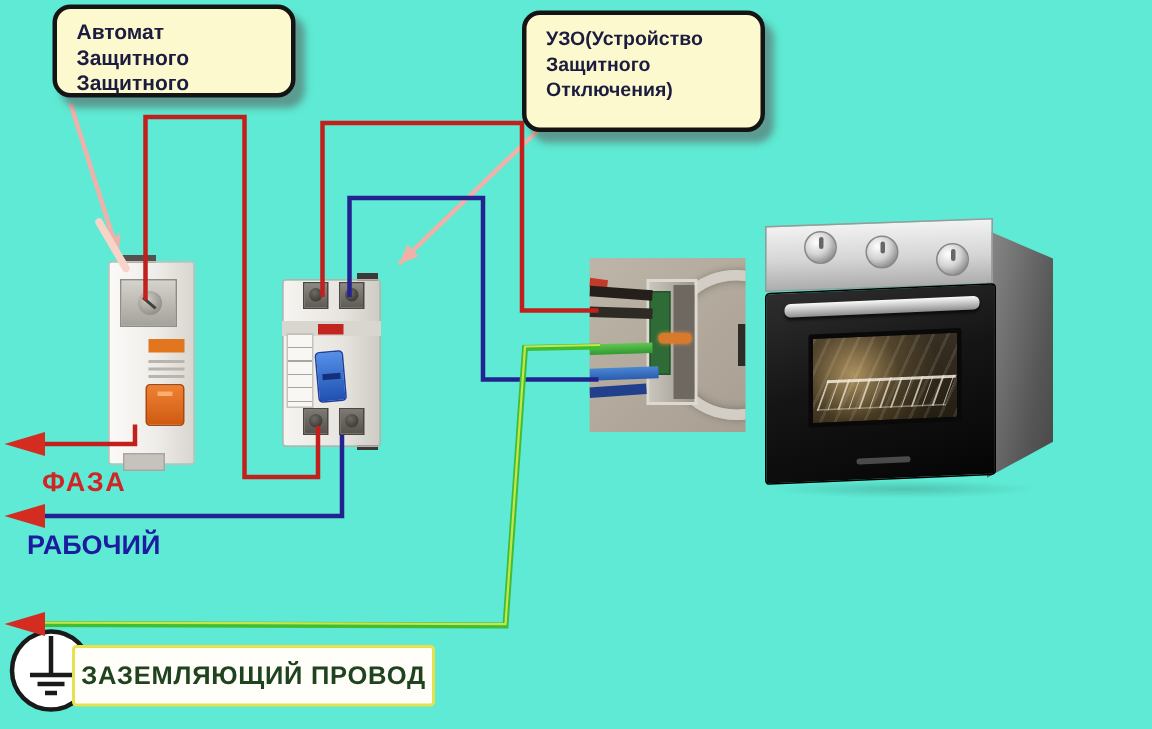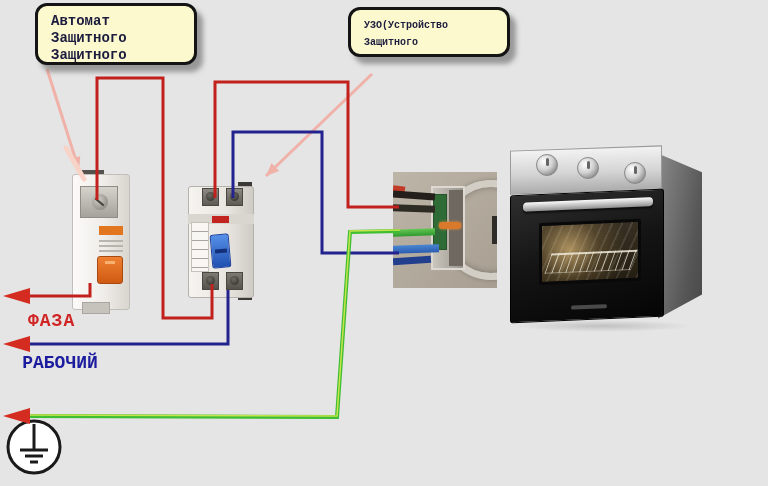--- a/index.html
+++ b/index.html
@@ -1,28 +1,28 @@
 <!DOCTYPE html>
 <html><head>
 <meta charset="utf-8">
 <style>
   html,body{margin:0;padding:0;background:#fff;}
-  .stage{position:relative;width:768px;height:486px;background:#e5e5e5;overflow:hidden;
-         font-family:Liberation Mono, monospace;}
+  .stage{position:relative;width:768px;height:486px;background:#5eead4;overflow:hidden;
+         font-family:Liberation Sans, sans-serif;}
   .stage *{position:absolute;box-sizing:border-box;}
 
   
   svg.wiring{left:0;top:0;width:768px;height:486px;z-index:4;}
 
   
   .callout{z-index:6;background:#fcf9cf;border:3px solid #141414;border-radius:12px;
            box-shadow:6px 7px 5px rgba(90,90,90,.55);color:#1c1c3e;font-weight:700;
            font-size:14px;line-height:17px;padding:7px 4px 0 13px;}
   .c1{left:35px;top:3px;width:162px;height:62px;}
-  .c2{left:348px;top:7px;width:162px;height:50px;font-size:10px;}
+  .c2{left:348px;top:7px;width:162px;height:81px;font-size:13px;}
   .cl-line{position:static;display:block;}
 
   
   .phase-label{left:28px;top:311px;z-index:5;color:#d12424;font-size:18px;font-weight:700;letter-spacing:1px;}
   .neutral-label{left:18px;top:354px;width:84px;z-index:5;color:#1c1c9e;font-size:18px;
                  font-weight:700;text-align:center;line-height:19px;}
   .neutral-label div{position:static;}
   .ground-box{left:48px;top:430px;width:242px;height:41px;z-index:5;background:#fffef8;
               border:2px solid #e8e14e;border-radius:3px;display:flex;align-items:center;
               justify-content:center;color:#1e431e;font-size:17px;font-weight:700;letter-spacing:.5px;}
@@ -201,20 +201,24 @@
     </svg>
 
   <div class="callout c1">
     <span class="cl-line">Автомат</span>
     <span class="cl-line">Защитного</span>
     <span class="cl-line">Защитного</span>
   </div>
   <div class="callout c2">
     <span class="cl-line">УЗО(Устройство</span>
     <span class="cl-line">Защитного</span>
+    <span class="cl-line">Отключения)</span>
   </div>
 
   <div class="phase-label">ФАЗА</div>
   <div class="neutral-label">
     <div>РАБОЧИЙ</div>
   </div>
+  <div class="ground-box">
+    <span>ЗАЗЕМЛЯЮЩИЙ ПРОВОД</span>
+  </div>
 
 </div>
 
 </body></html>

